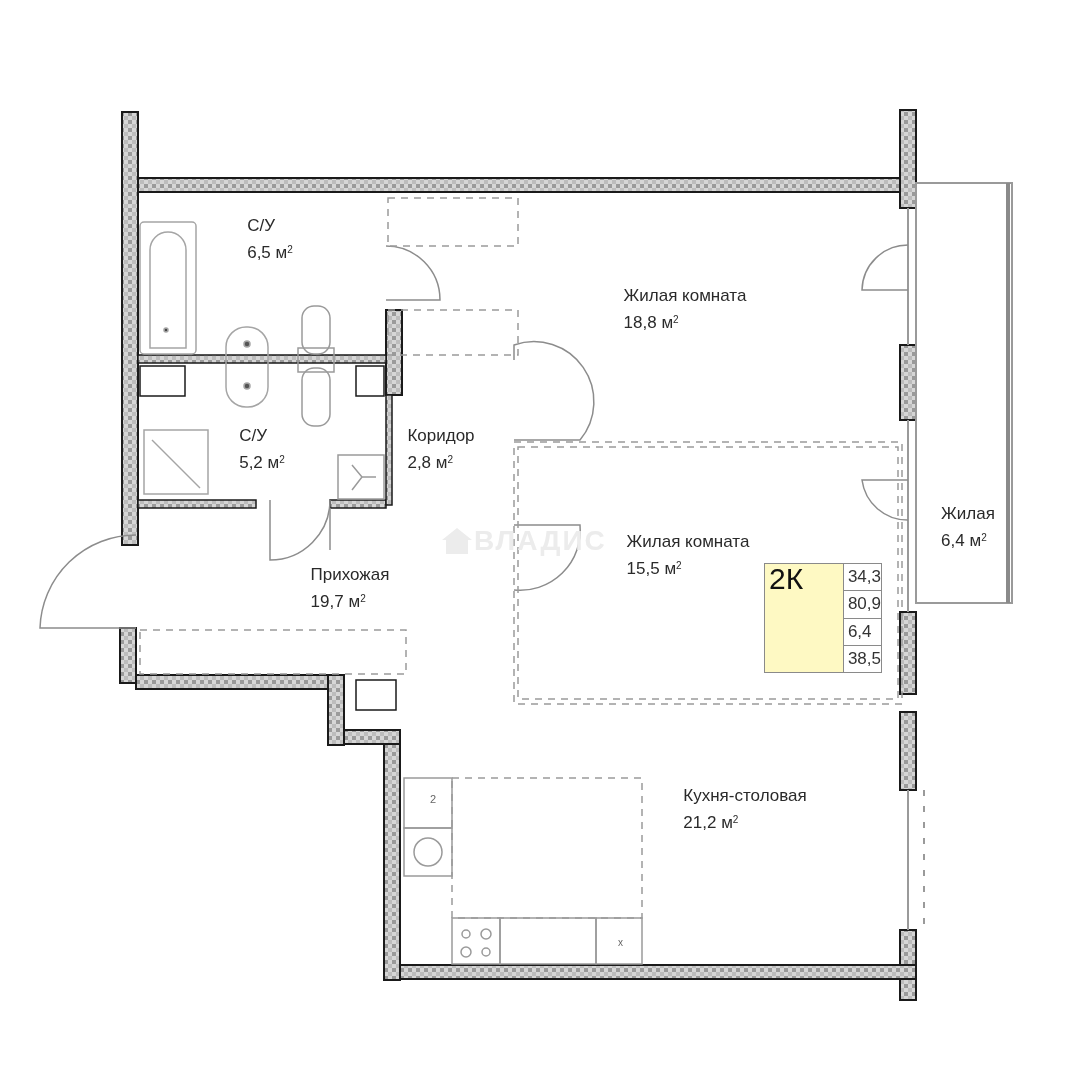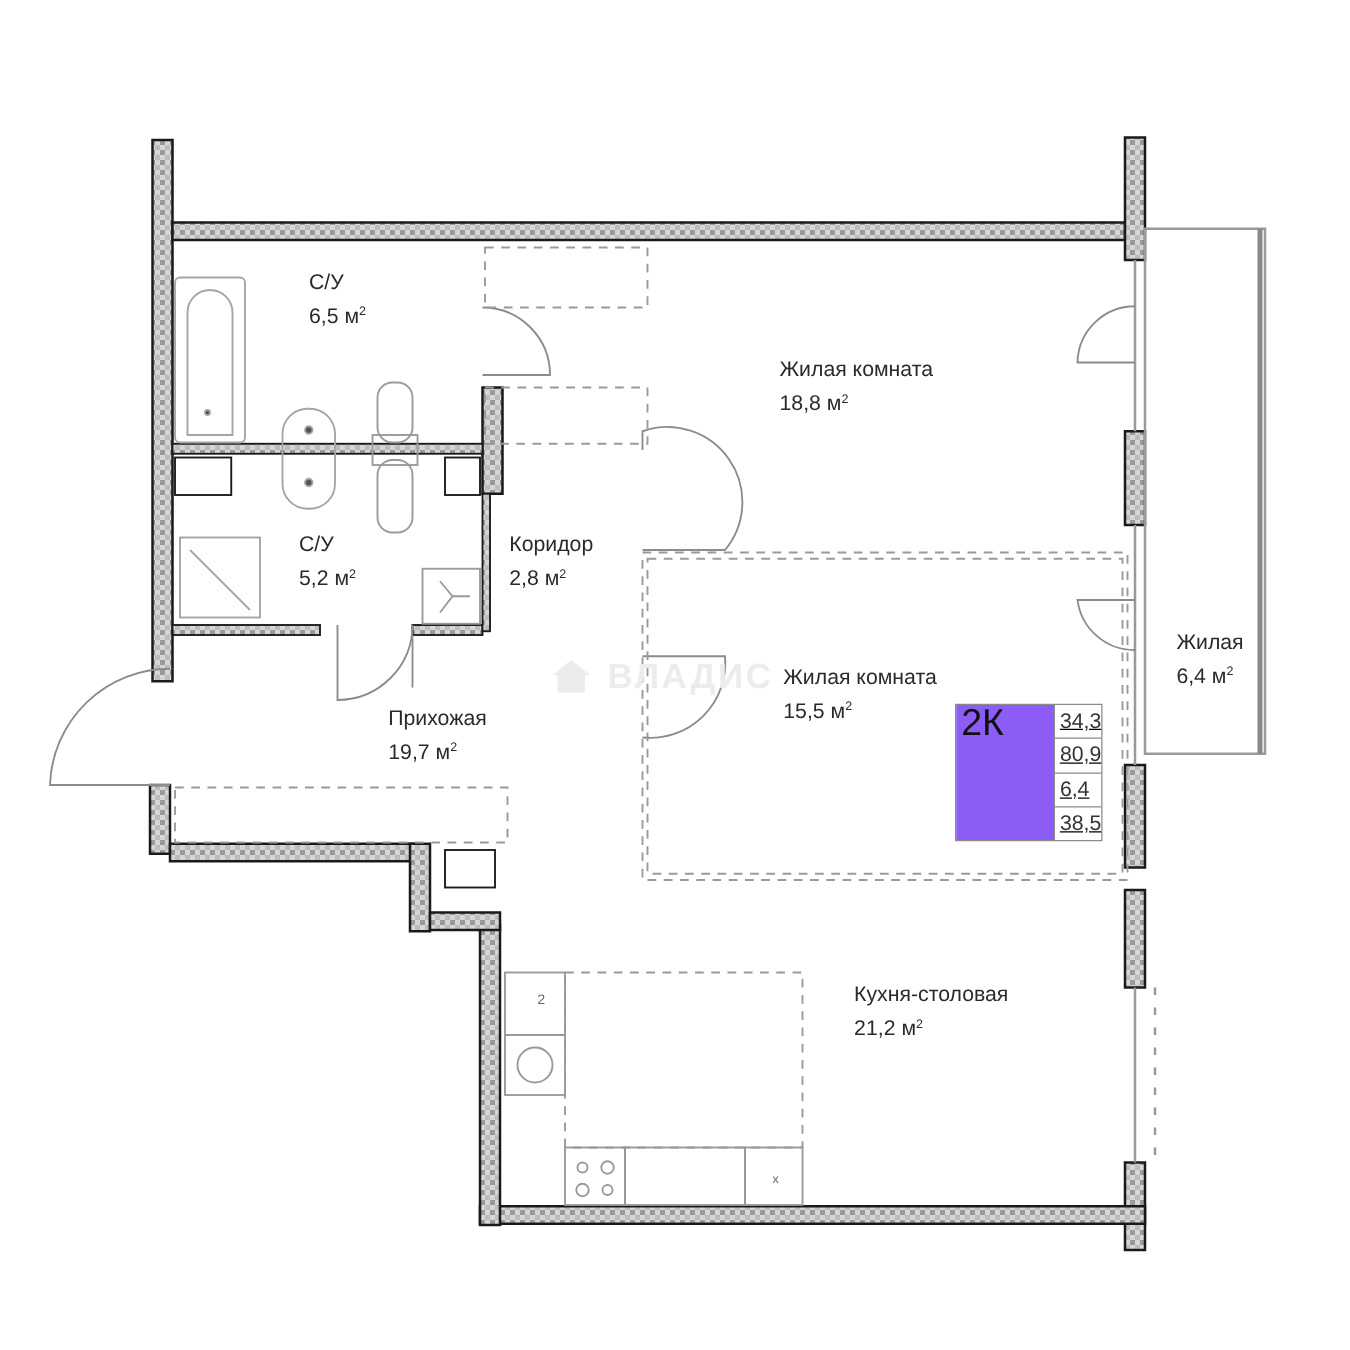--- a/index.html
+++ b/index.html
@@ -1,25 +1,25 @@
 <!DOCTYPE html>
 <html><head>
 <meta charset="utf-8">
 <style>
   html, body { margin:0; padding:0; background:#ffffff; }
   body { width:1080px; height:1080px; position:relative; overflow:hidden; font-family:"Liberation Sans", sans-serif; }
   svg#plan { position:absolute; left:0; top:0; }
   .lbl { position:absolute; text-align:left; color:#2a2a2a; font-size:17px; line-height:27px; white-space:nowrap; transform:translateX(-50%); }
   .lbl .area sup { font-size:10px; vertical-align:top; position:relative; top:-3px; }
-  .watermark { position:absolute; left:440px; top:525px; color:#ececec; font-size:28px; font-weight:bold; letter-spacing:2px; display:flex; align-items:center; gap:12px; }
+  .watermark { position:absolute; left:440px; top:525px; color:#ececec; font-size:28px; font-weight:bold; letter-spacing:2px; display:flex; align-items:center; gap:0; }
   .wm-house { width:34px; height:30px; }
   .badge { position:absolute; left:764px; top:563px; width:116px; height:108px; border:1px solid #8a8a8a; background:#fff; display:flex; }
-  .badge-left { width:52px; background:#8b5cf6; border-right:1px solid #8a8a8a; position:relative;padding-left:43px; }
+  .badge-left { width:52px; background:#fef9c3; border-right:1px solid #8a8a8a; position:relative;padding-left:43px; }
   .badge-type { position:absolute; left:4px; top:-2px; font-size:30px; color:#111; }
-  .badge-right { flex:1; display:flex; flex-direction:column;text-decoration:underline; }
+  .badge-right { flex:1; display:flex; flex-direction:column; }
   .badge-cell { flex:1; border-bottom:1px solid #8a8a8a; font-size:17px; color:#333; padding-left:4px; line-height:26px; }
   .badge-cell:last-child { border-bottom:none; }
 </style>
 </head>
 <body>
 
 <svg id="plan" width="1080" height="1080" viewBox="0 0 1080 1080">
   <defs>
     <pattern id="hatch" width="8" height="8" patternUnits="userSpaceOnUse">
       <rect width="8" height="8" fill="#d6d6d6"></rect>

